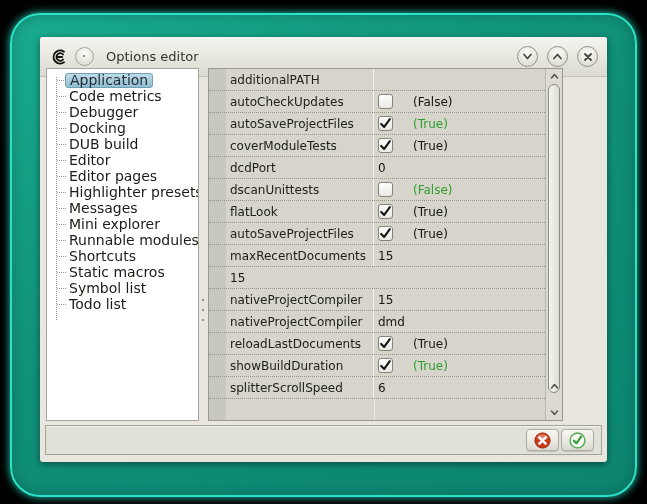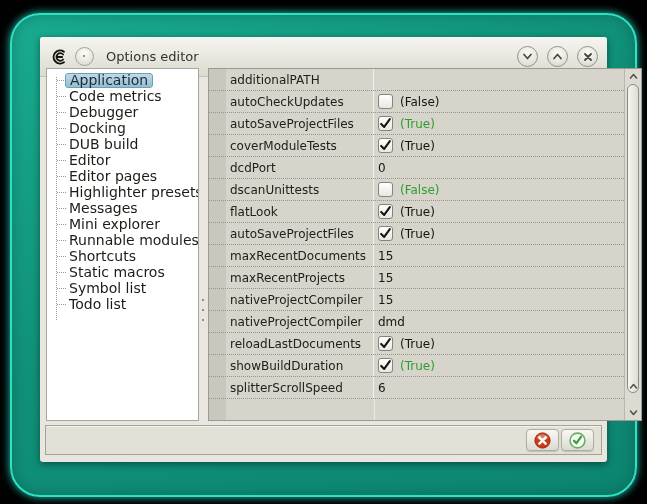--- a/index.html
+++ b/index.html
@@ -40,30 +40,30 @@
   .tlabel{display:inline-block;}
   .titem.selected .tlabel{background:linear-gradient(#bedbe8,#93bed2);border:1px solid #6f9fb5;
     border-radius:3px;padding:0 4px;margin-left:-4px;line-height:13px;color:#1e2d35;}
 
   
   .splitter{position:absolute;left:160px;top:262px;width:6px;height:22px;display:flex;flex-direction:column;
     align-items:center;justify-content:space-between;cursor:col-resize;}
   .splitter i{width:2px;height:2px;background:#8e8d84;display:block;}
 
   
-  .grid{position:absolute;left:168px;top:31px;width:434px;height:353px;box-sizing:border-box;
+  .grid{position:absolute;left:168px;top:31px;width:355px;height:353px;box-sizing:border-box;
     border:1px solid #9b9a91;background:#ef4444;}
   .rows{position:absolute;left:0;top:0;right:17px;bottom:0;overflow:hidden;
     background:linear-gradient(90deg,#c9c8bf 0,#c9c8bf 17px,#d6d4cb 17px);}
   .rows::after{content:"";position:absolute;left:165px;top:330px;bottom:0;width:1px;background:#eceae2;}
   .grow{display:flex;height:22px;box-sizing:border-box;border-bottom:1px dotted #96958d;
     align-items:center;padding-left:17px;cursor:default;}
   .gname{width:148px;box-sizing:border-box;padding-left:4px;border-right:1px solid #f3f2ec;
     font-size:12px;color:#21211b;white-space:nowrap;overflow:hidden;align-self:stretch;display:flex;align-items:center;}
-  .gval{flex:1;display:flex;align-items:center;gap:7px;padding-left:4px;font-size:12px;color:#16160f;overflow:hidden;}
+  .gval{flex:1;display:flex;align-items:center;gap:20px;padding-left:4px;font-size:12px;color:#16160f;overflow:hidden;}
   .cb{display:none;width:15px;height:15px;box-sizing:border-box;border:1px solid #85847b;border-radius:3px;
     background:linear-gradient(#ffffff,#e8e7e1);align-items:center;justify-content:center;cursor:pointer;
     box-shadow:inset 0 1px 0 #fff;}
   .grow.is-bool .cb{display:inline-flex;}
   .cb svg{visibility:hidden;display:block;}
   .grow.checked .cb svg{visibility:visible;}
   .glabel{white-space:nowrap;}
   .grow.green .glabel{color:#2f9e2f;}
 
   
@@ -287,21 +287,20 @@
 
             <div class="grow">
               <div class="gname">maxRecentDocuments</div>
               <div class="gval">
 
                 <span class="glabel">15</span>
               </div>
             </div>
 
             <div class="grow">
-              <div class="gname">maxRecentProjects</div>
               <div class="gval">
 
                 <span class="glabel">15</span>
               </div>
             </div>
 
             <div class="grow">
               <div class="gname">nativeProjectCompiler</div>
               <div class="gval">
 

